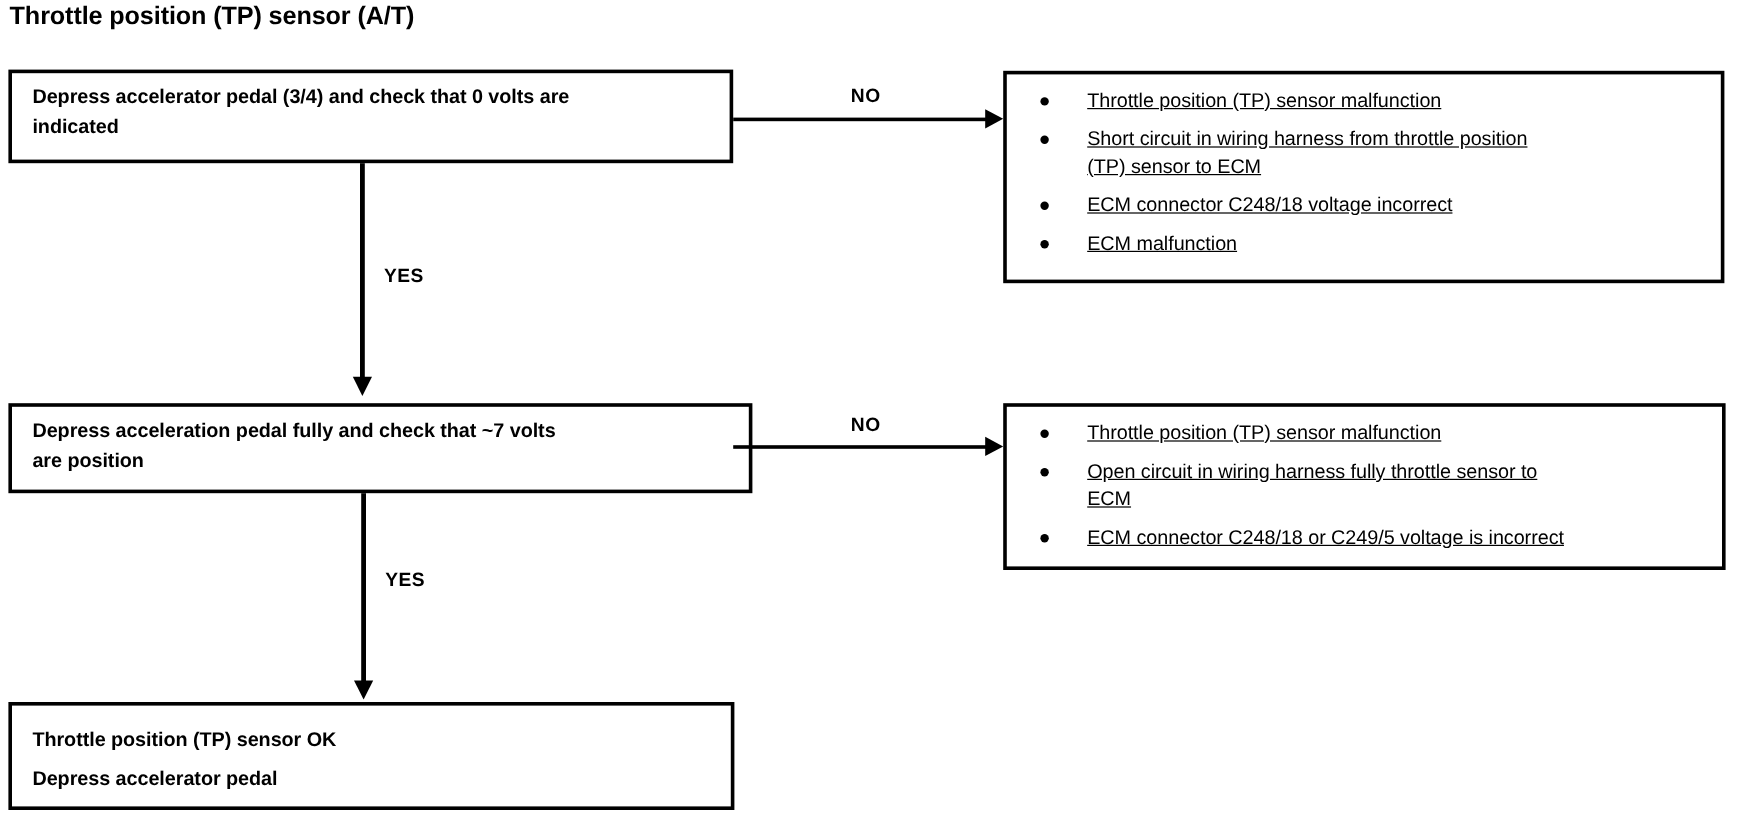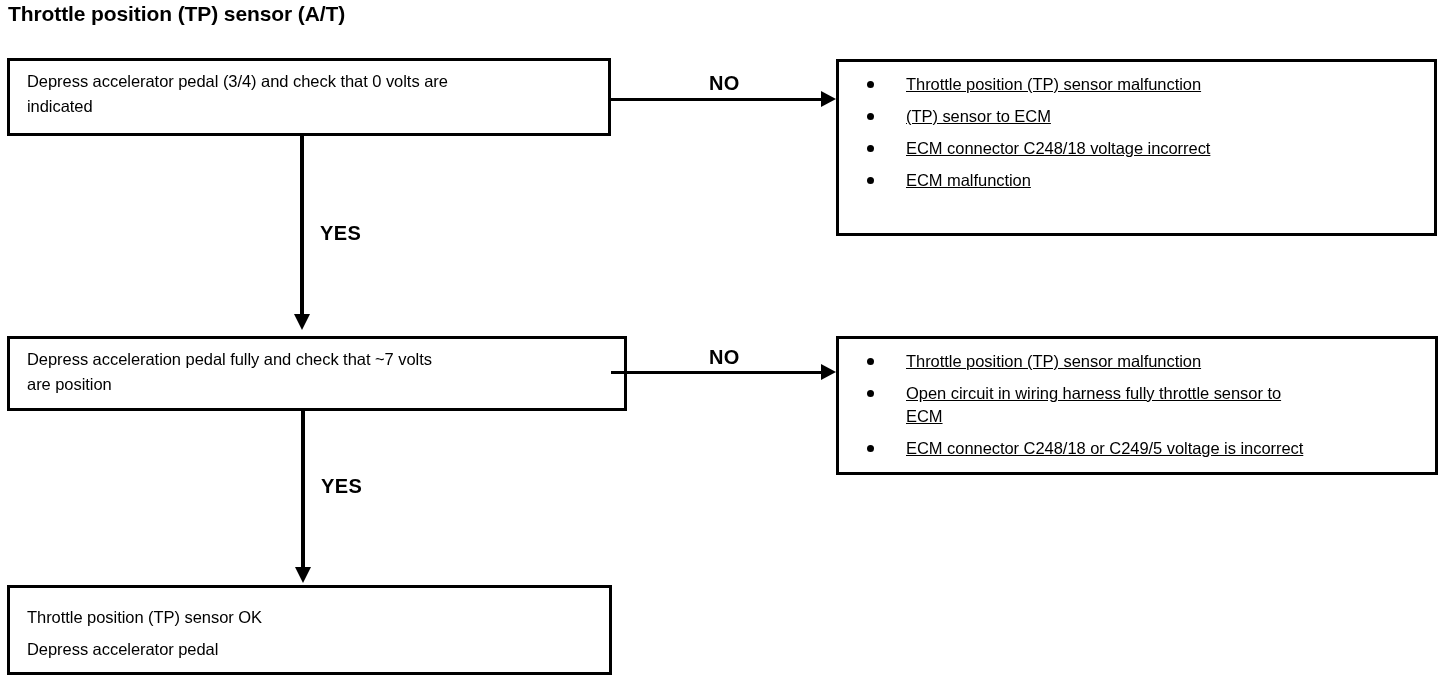--- a/index.html
+++ b/index.html
@@ -43,20 +43,21 @@
   .box-text {
     font-size: 16.5px;
     line-height: 25px;
     letter-spacing: -0.05px;
   }
   .step-box .box-text {
     position: absolute;
     left: 17px;
     top: 8px;
     right: 10px;
+    font-weight: bold;
   }
   .step-box .box-text .line {
     display: block;
     white-space: nowrap;
   }
 
   
   ul.bullets {
     list-style: none;
     margin: 0;
@@ -108,21 +109,21 @@
   }
   .arrow-down {
     position: absolute;
     width: 0; height: 0;
     border-left: 8px solid transparent;
     border-right: 8px solid transparent;
     border-top: 16px solid #000000;
   }
   .edge-label {
     position: absolute;
-    font-size: 20px;
+    font-size: 16px;
     font-weight: bold;
     letter-spacing: 0.4px;
     white-space: nowrap;
   }
 </style>
 </head>
 <body>
 
 <div id="diagram-root">
 
@@ -142,20 +143,21 @@
   </div>
 
   <div class="box" style="left:836px; top:59px; width:601px; height:177px;">
     <ul class="bullets">
       <li>
         <span class="dot"></span>
         <span class="line">Throttle position (TP) sensor malfunction</span>
       </li>
       <li>
         <span class="dot"></span>
+        <span class="line">Short circuit in wiring harness from throttle position</span>
         <span class="line">(TP) sensor to ECM</span>
       </li>
       <li>
         <span class="dot"></span>
         <span class="line">ECM connector C248/18 voltage incorrect</span>
       </li>
       <li>
         <span class="dot"></span>
         <span class="line">ECM malfunction</span>
       </li>

